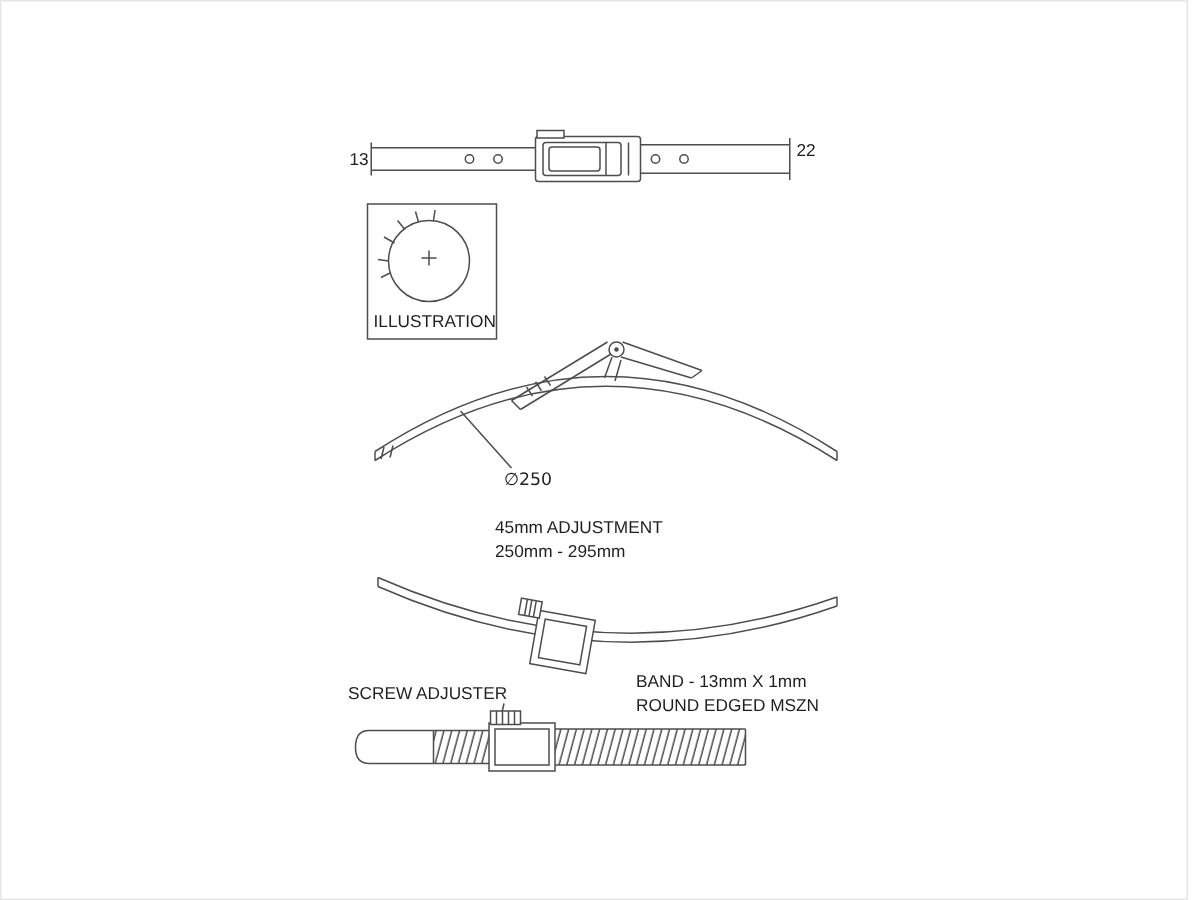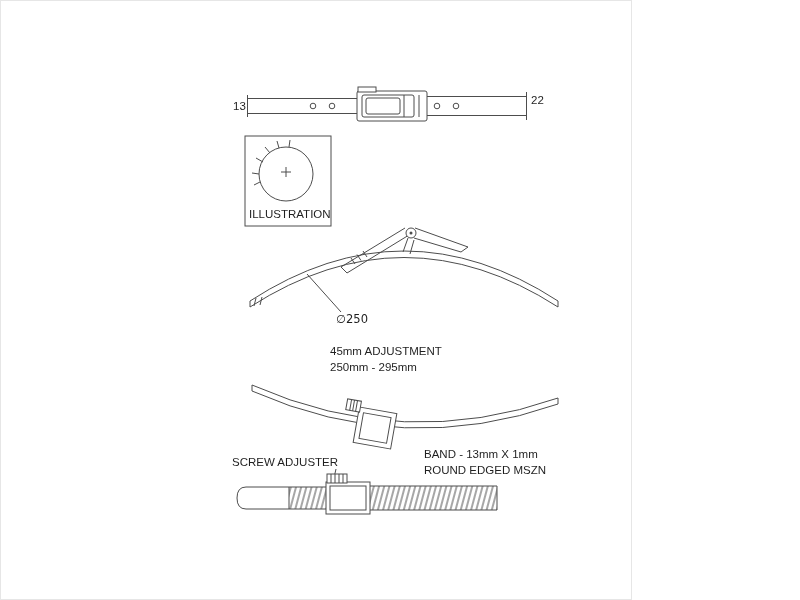--- a/index.html
+++ b/index.html
@@ -1,17 +1,17 @@
 <!DOCTYPE html>
 <html><head>
 <meta charset="utf-8">
 <style>
   html,body{margin:0;padding:0;background:#fff;}
   .canvas{
-    position:relative;width:632px;height:600px;background:#ffffff;
+    position:relative;width:792px;height:600px;background:#ffffff;
     box-shadow:inset 0 0 0 1px #e6e6e6;
     font-family:"Liberation Sans", sans-serif;
     overflow:hidden;
   }
   svg{display:block;}
   .ln{stroke:#4d4d4d;stroke-width:1;fill:none;}
   .lnw{stroke:#4d4d4d;stroke-width:1;fill:#ffffff;}
   .dot{fill:#4d4d4d;stroke:none;}
   text{font:11.5px "Liberation Sans","DejaVu Sans",sans-serif;fill:#1f1f1f;}
   text.sym{font-family:"DejaVu Sans",sans-serif;}

